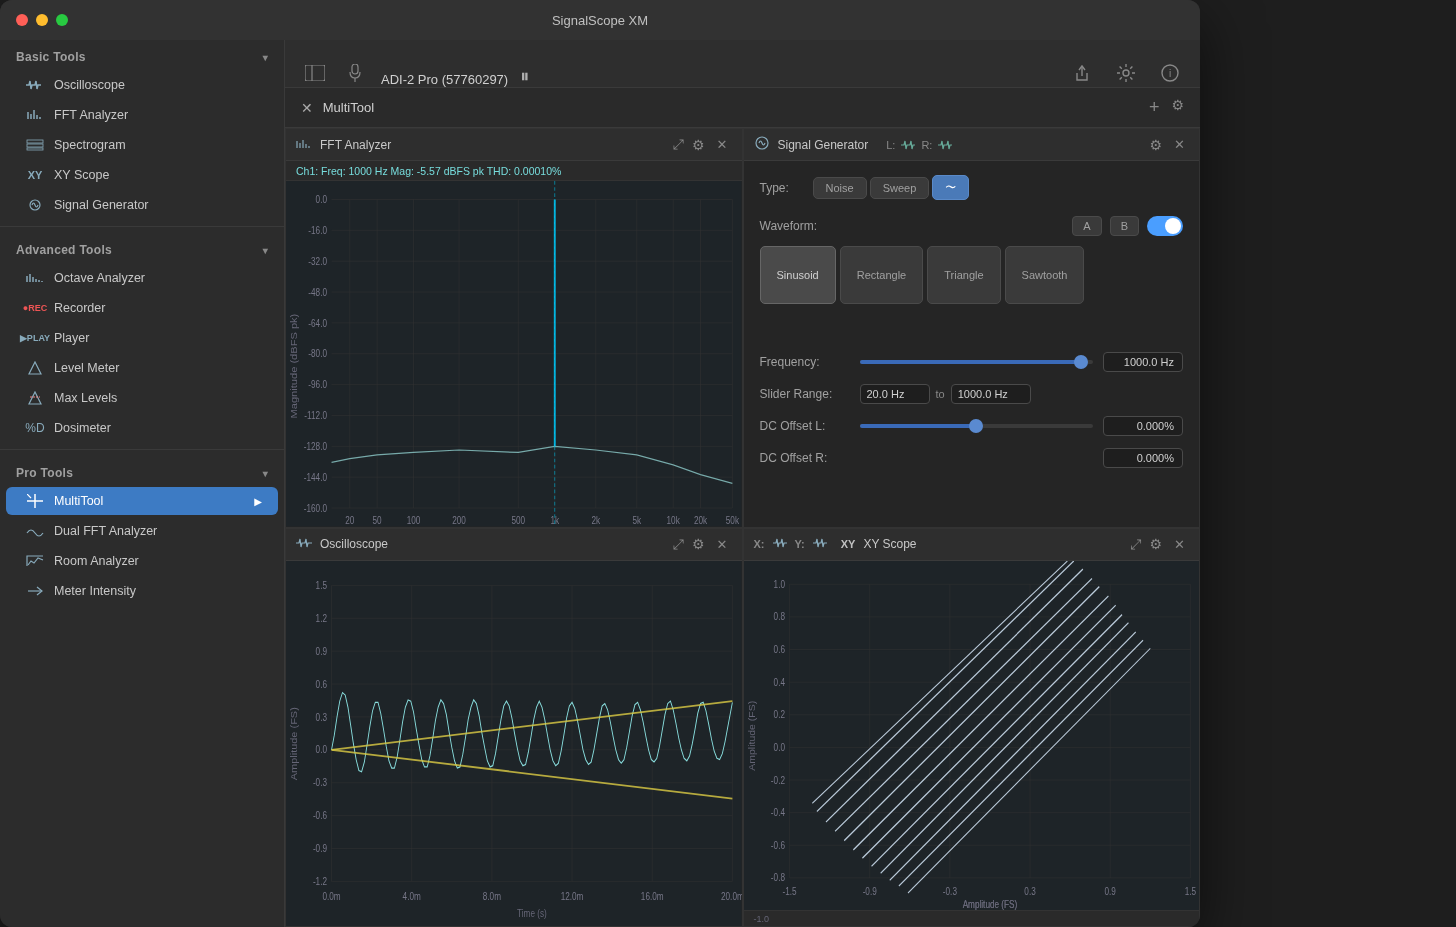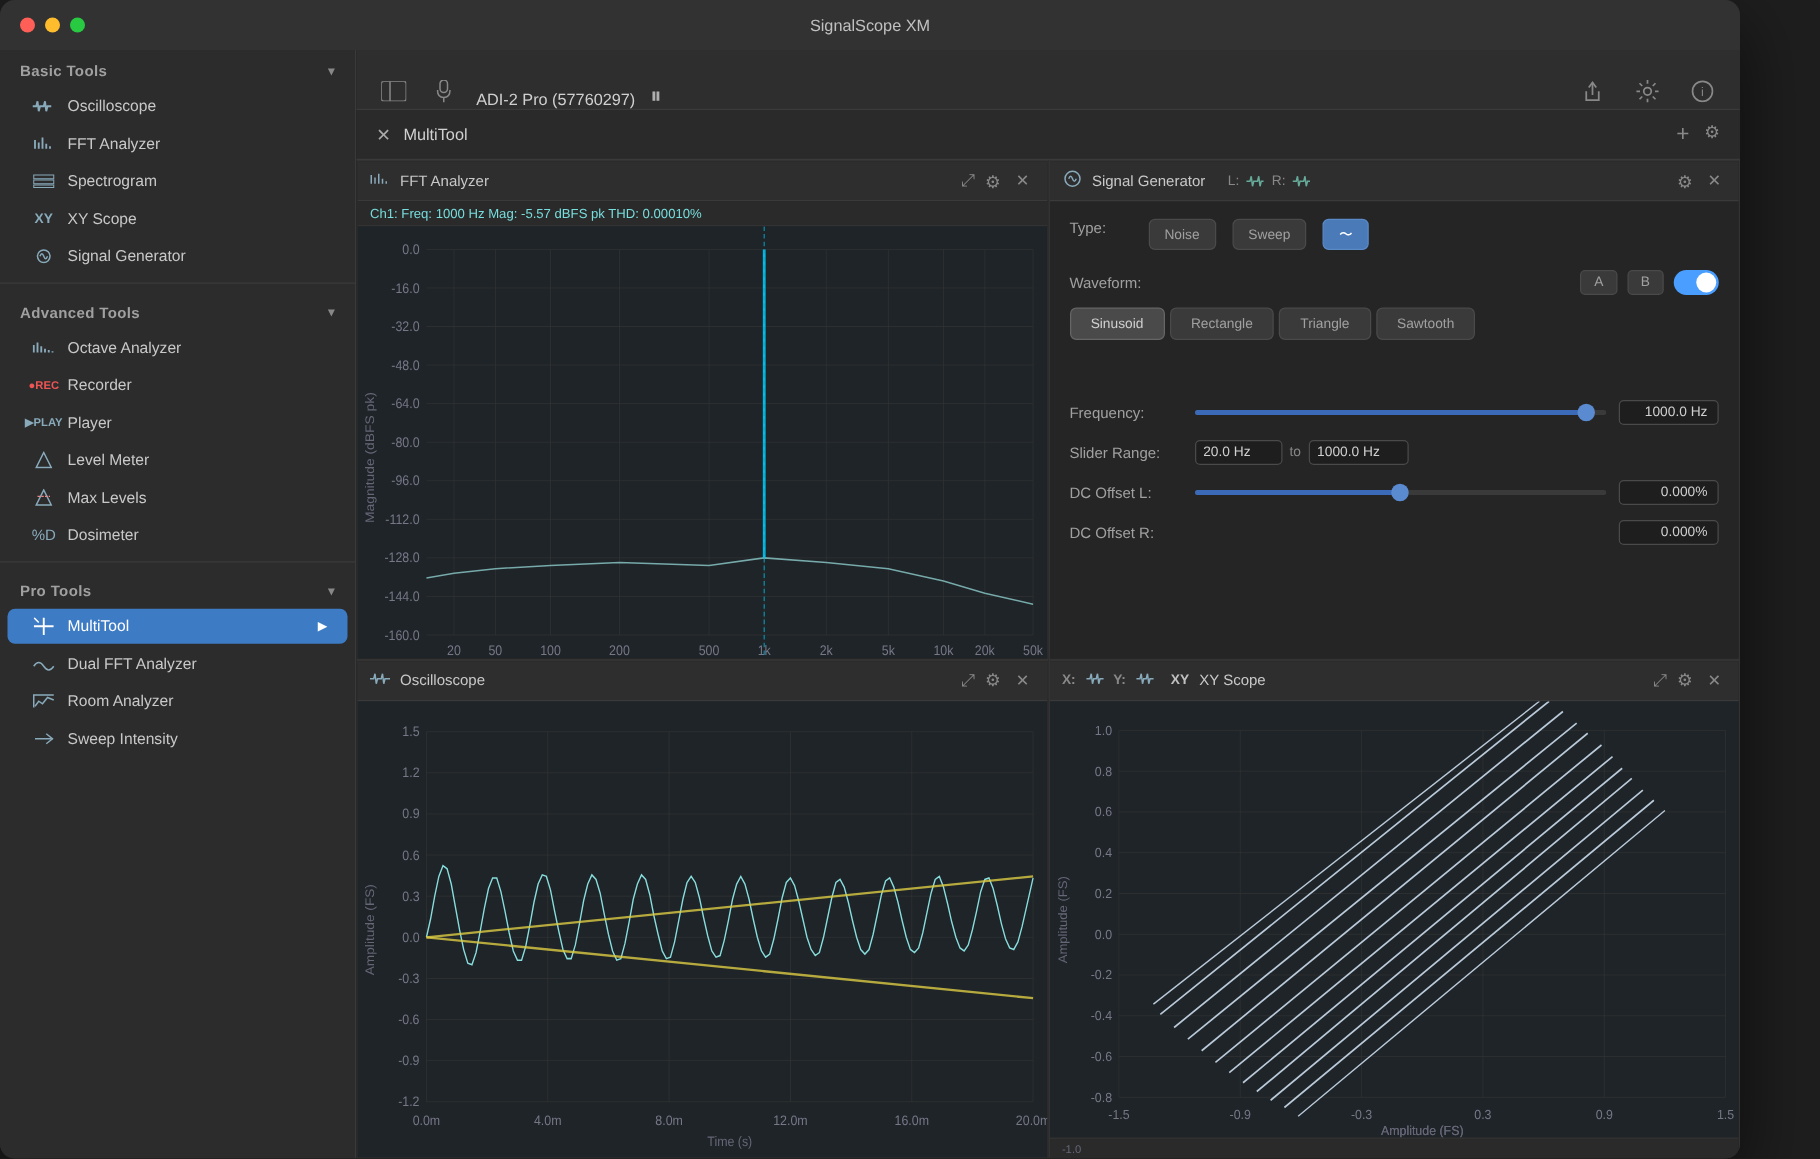--- a/index.html
+++ b/index.html
@@ -1,17 +1,17 @@
 <!DOCTYPE html>
 <html><head>
   <meta charset="utf-8">
   <style>
     * { box-sizing: border-box; margin: 0; padding: 0; }
     body { background: #1e1e1e; font-family: -apple-system, BlinkMacSystemFont, 'Helvetica Neue', sans-serif; color: #d0d0d0; font-size: 12px; overflow: hidden; }
-    .window { width: 1392px; height: 927px; background: #2a2a2a; border-radius: 12px; overflow: hidden; display: flex; flex-direction: column; box-shadow: 0 20px 60px rgba(0,0,0,0.6); }
+    .window { width: 1200px; height: 927px; background: #2a2a2a; border-radius: 12px; overflow: hidden; display: flex; flex-direction: column; box-shadow: 0 20px 60px rgba(0,0,0,0.6); }
     .title-bar { background: #323232; height: 40px; display: flex; align-items: center; justify-content: center; position: relative; flex-shrink: 0; }
     .traffic-lights { position: absolute; left: 16px; display: flex; gap: 8px; }
     .tl { width: 12px; height: 12px; border-radius: 50%; }
     .tl.red { background: #ff5f57; }
     .tl.yellow { background: #ffbd2e; }
     .tl.green { background: #28ca41; }
     .title-text { font-size: 13px; color: #c0c0c0; font-weight: 500; }
     .main-area { display: flex; flex: 1; overflow: hidden; }
     
     .sidebar { width: 285px; background: #2c2c2c; border-right: 1px solid #3a3a3a; display: flex; flex-direction: column; overflow-y: auto; flex-shrink: 0; }
@@ -29,32 +29,32 @@
     .device-name { color: #d0d0d0; font-size: 13px; }
     .toolbar-right { margin-left: auto; display: flex; gap: 16px; }
     .multitool-header { height: 40px; background: #2a2a2a; border-bottom: 1px solid #3a3a3a; display: flex; align-items: center; padding: 0 16px; gap: 10px; flex-shrink: 0; }
     .multitool-header-right { margin-left: auto; display: flex; gap: 12px; }
     .panel-header { height: 32px; background: #2e2e2e; border-bottom: 1px solid #3a3a3a; display: flex; align-items: center; padding: 0 10px; gap: 8px; flex-shrink: 0; font-size: 11.5px; color: #b0b0b0; }
     .panel-title { font-size: 12px; color: #c8c8c8; font-weight: 500; }
     .panel-header-right { margin-left: auto; display: flex; gap: 8px; align-items: center; }
     .panel-chart { flex: 1; position: relative; overflow: hidden; }
     .signal-gen-header { height: 32px; background: #2e2e2e; border-bottom: 1px solid #3a3a3a; display: flex; align-items: center; padding: 0 10px; gap: 8px; flex-shrink: 0; }
     .signal-gen-content { flex: 1; padding: 14px 16px; overflow-y: auto; display: flex; flex-direction: column; gap: 16px; }
-    .type-row { display: flex; gap: 13px; }
+    .type-row { display: flex; align-items: center; gap: 3px; }
     .type-label { color: #a0a0a0; font-size: 12px; width: 50px; }
     .type-btn { padding: 4px 12px; border-radius: 5px; font-size: 11px; cursor: pointer; background: #3a3a3a; color: #a0a0a0; border: 1px solid #4a4a4a; }
     .type-btn.active { background: #4a7ab8; color: #ffffff; border-color: #5a8ac8; }
     .waveform-row { display: flex; align-items: center; gap: 2px; }
     .waveform-label { color: #a0a0a0; font-size: 12px; width: 70px; }
     .waveform-ab { display: flex; align-items: center; gap: 8px; margin-left: auto; }
     .ab-btn { padding: 3px 10px; border-radius: 4px; font-size: 11px; cursor: pointer; background: #3a3a3a; color: #a0a0a0; border: 1px solid #4a4a4a; }
     .toggle-switch { width: 36px; height: 20px; background: #4a9eff; border-radius: 10px; position: relative; cursor: pointer; }
     .toggle-knob { width: 16px; height: 16px; background: white; border-radius: 50%; position: absolute; top: 2px; right: 2px; }
     .waveform-btns { display: flex; gap: 4px; }
-    .waveform-btn { padding: 6px 16px; border-radius: 5px; font-size: 11px; cursor: pointer; background: #3a3a3a; color: #a0a0a0; border: 1px solid #4a4a4a; }
+    .waveform-btn { padding: 22px 16px; border-radius: 5px; font-size: 11px; cursor: pointer; background: #3a3a3a; color: #a0a0a0; border: 1px solid #4a4a4a; }
     .waveform-btn.active { background: #4a4a4a; color: #d0d0d0; border-color: #666; }
     .control-row { display: flex; align-items: center; gap: 10px; }
     .control-label { color: #a0a0a0; font-size: 12px; min-width: 90px; }
     .control-value { margin-left: auto; background: #1e1e1e; border: 1px solid #4a4a4a; color: #d0d0d0; font-size: 11px; padding: 3px 8px; border-radius: 4px; min-width: 80px; text-align: right; }
     .slider-range { display: flex; align-items: center; gap: 6px; font-size: 11px; }
     .range-to { color: #888; }
     
     .icon-sm { font-size: 14px; color: #888; cursor: pointer; }
     .close-x { font-size: 13px; color: #888; cursor: pointer; padding: 2px 4px; }
   </style>
@@ -207,21 +207,21 @@
         </span>
         <span>Room Analyzer</span>
       </div>
       <div class="nav-item">
         <span class="nav-icon">
           <svg width="16" height="14" viewBox="0 0 16 14">
               <line x1="1" y1="7" x2="15" y2="7" stroke="#8ab" stroke-width="1.2"></line>
               <polyline points="10,3 15,7 10,11" fill="none" stroke="#8ab" stroke-width="1.2"></polyline>
             </svg>
         </span>
-        <span>Sweep Intensity</span>
+        <span>Meter Intensity</span>
       </div>
     </div>
 
     <div class="content">
 
       <div class="toolbar">
         <div class="toolbar-icon">
           <svg width="20" height="16" viewBox="0 0 20 16">
               <rect x="0" y="0" width="20" height="16" rx="2" fill="none" stroke="#888" stroke-width="1.2"></rect>
               <line x1="7" y1="0" x2="7" y2="16" stroke="#888" stroke-width="1.2"></line>

